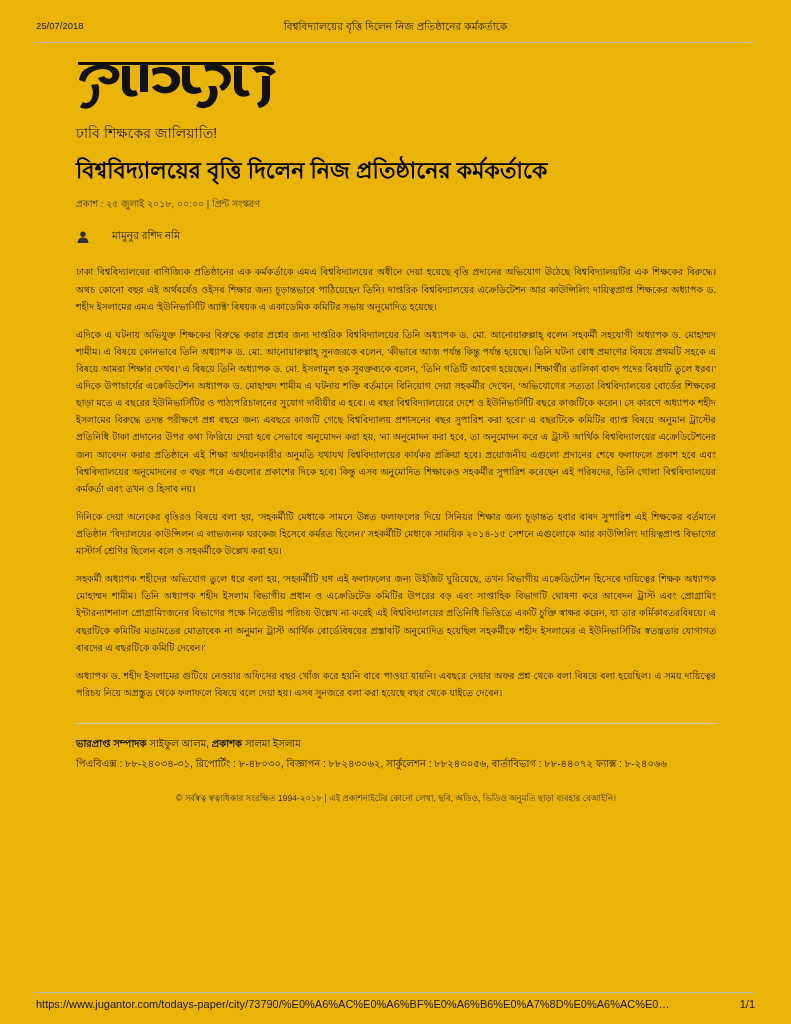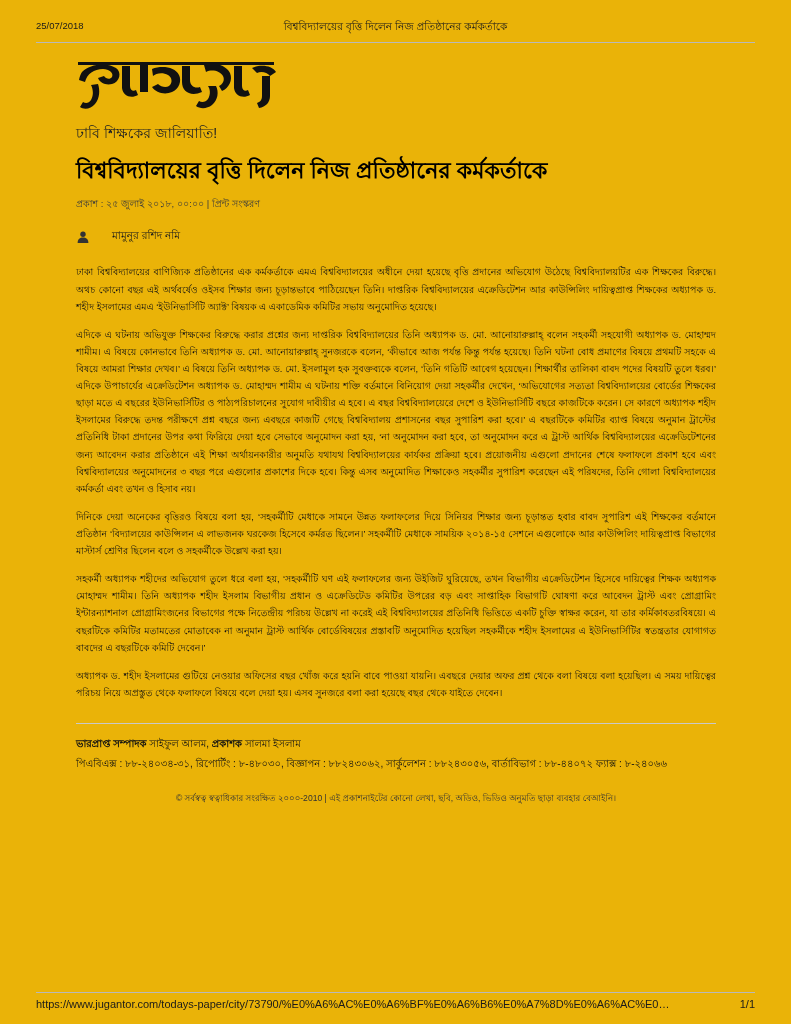--- a/index.html
+++ b/index.html
@@ -214,21 +214,21 @@
     <div class="colophon">
       <div class="row">
         <b>ভারপ্রাপ্ত সম্পাদক</b>
         <span>সাইফুল আলম,</span>
         <b>প্রকাশক</b>
         <span>সালমা ইসলাম</span>
       </div>
       <div class="row">পিএবিএক্স : ৮৮-২৪০৩৪-৩১, রিপোর্টিং : ৮-৪৮০৩০, বিজ্ঞাপন : ৮৮২৪৩০৬২, সার্কুলেশন : ৮৮২৪৩০৫৬, বার্তাবিভাগ : ৮৮-৪৪০৭২ ফ্যাক্স : ৮-২৪০৬৬</div>
     </div>
 
-    <div class="copyright">© সর্বস্বত্ব স্বত্বাধিকার সংরক্ষিত ২০০০-2010 | এই প্রকাশনাইটের কোনো লেখা, ছবি, অডিও, ভিডিও অনুমতি ছাড়া ব্যবহার বেআইনি।</div>
+    <div class="copyright">© সর্বস্বত্ব স্বত্বাধিকার সংরক্ষিত 1994-২০১৮ | এই প্রকাশনাইটের কোনো লেখা, ছবি, অডিও, ভিডিও অনুমতি ছাড়া ব্যবহার বেআইনি।</div>
   </div>
 
   <div class="print-footer">
     <div class="pf-rule"></div>
     <div class="pf-row">
       <span class="pf-url">https://www.jugantor.com/todays-paper/city/73790/%E0%A6%AC%E0%A6%BF%E0%A6%B6%E0%A7%8D%E0%A6%AC%E0%A6%AC%E0%A6%BF...</span>
       <span class="pf-page">1/1</span>
     </div>
   </div>
 

